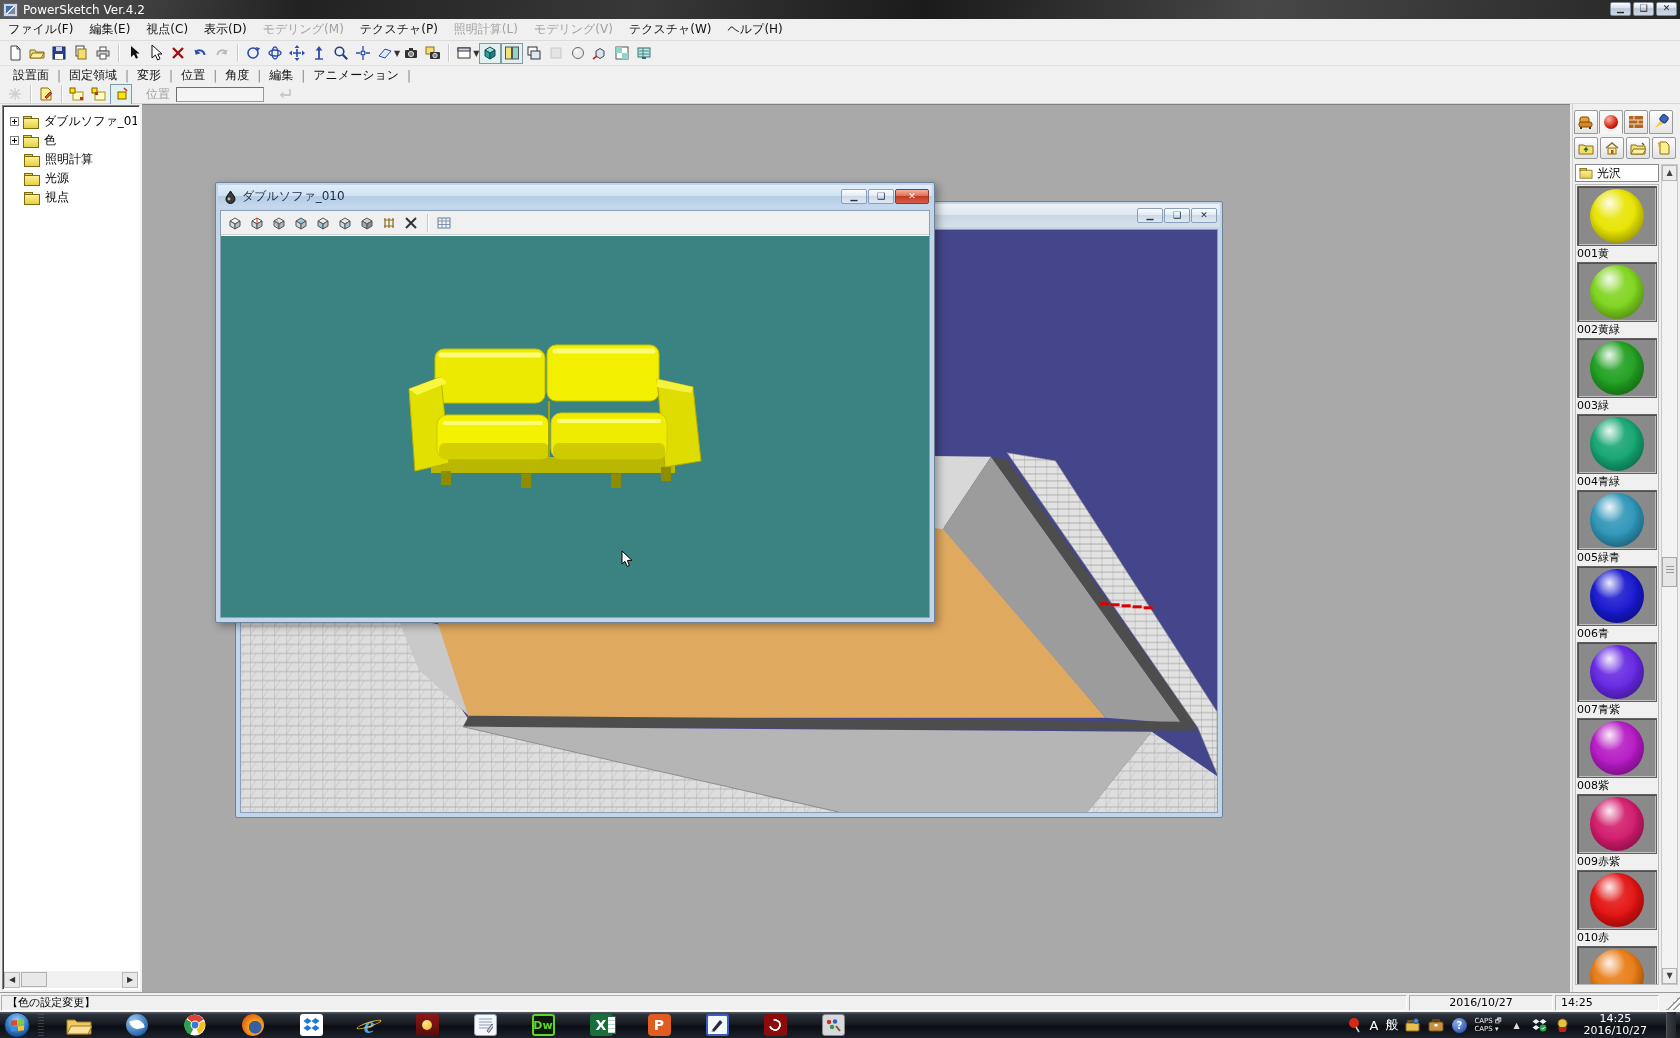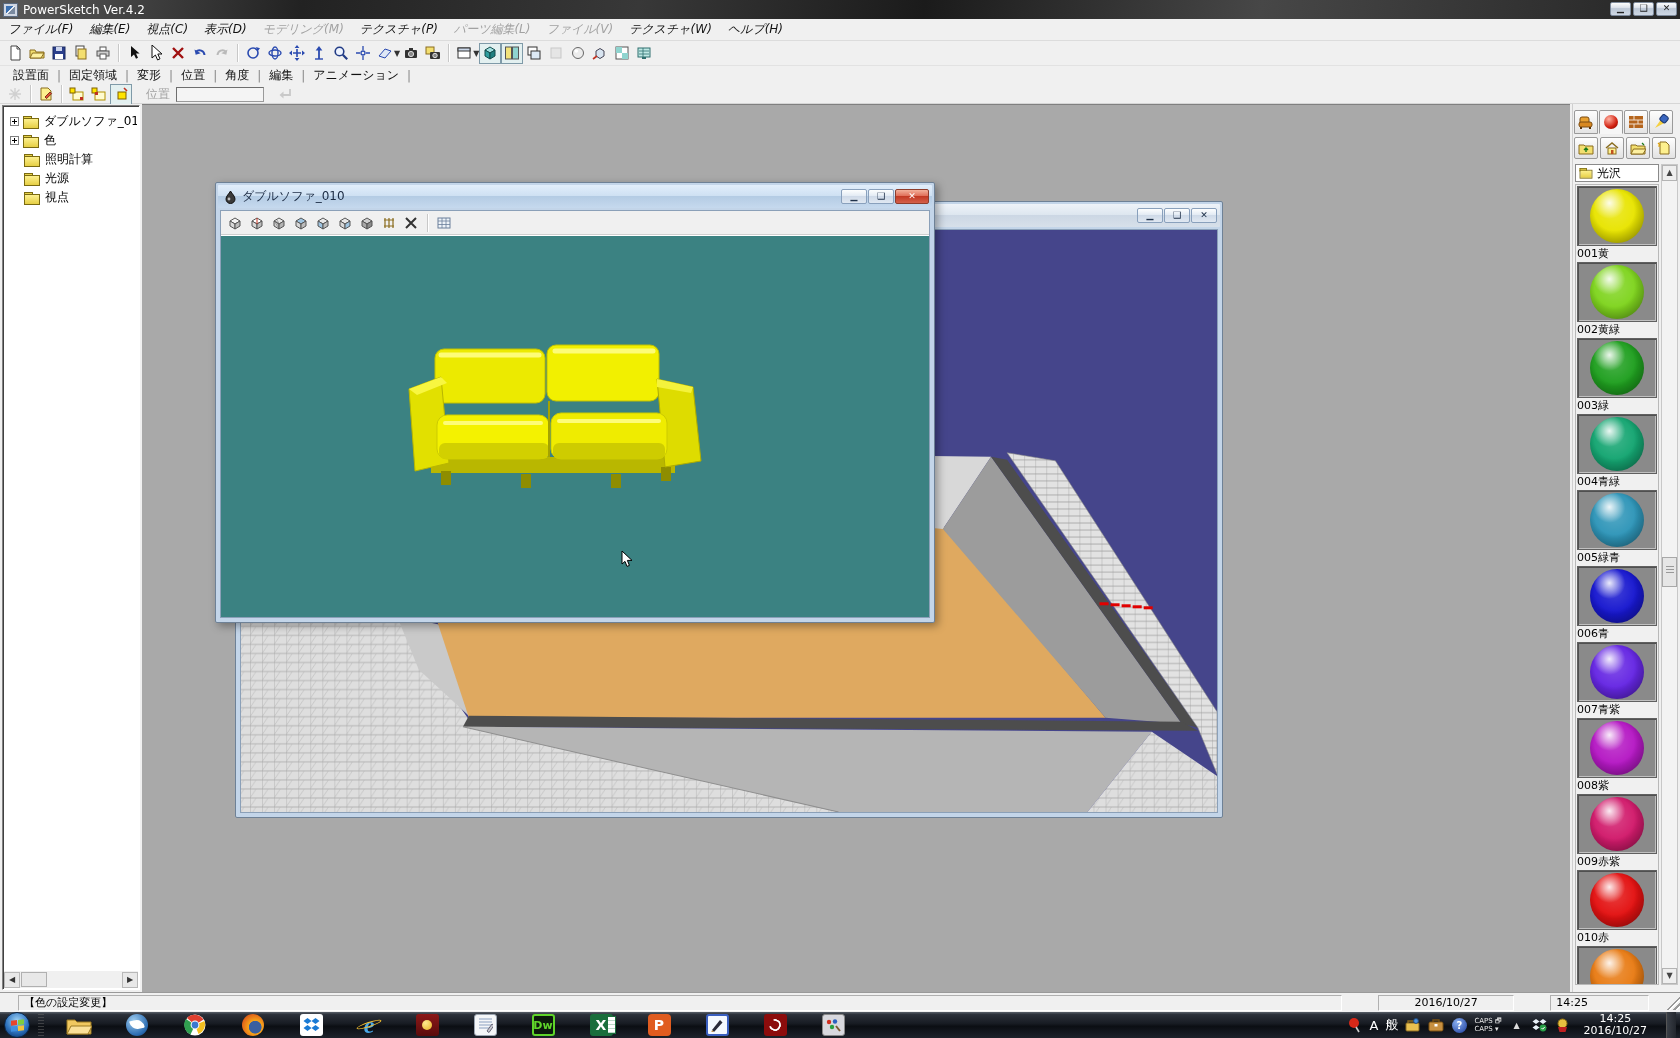--- a/index.html
+++ b/index.html
@@ -11,21 +11,21 @@
     background:linear-gradient(100deg,#5a5a5a 0%,#222 18%,#383838 38%,#1b1b1b 55%,#474747 75%,#262626 100%);
     color:#fff;display:flex;align-items:center;padding-left:3px;}
   .titlebar .appico{width:15px;height:14px;background:#cfd6e2;border:1px solid #5a6a80;margin-right:5px;position:relative;}
   .titlebar .appico:before{content:"";position:absolute;left:2px;top:2px;right:2px;bottom:2px;background:linear-gradient(135deg,#3a6fb0 0 45%,#e8edf4 45% 55%,#7a8aa0 55%);}
   .winbtns{position:absolute;right:3px;top:2px;display:flex;gap:2px;}
   .wbtn{width:21px;height:14px;background:linear-gradient(#fdfdfd,#d6dde8 45%,#bcc7d6 46%,#cfd8e4);border:1px solid #7d8a9c;border-radius:2px;
     font-size:9px;line-height:11px;text-align:center;color:#222;}
 
   
   .menubar{position:absolute;left:0;top:19px;width:1680px;height:22px;background:#f0f0f0;border-bottom:1px solid #dcdcdc;display:flex;align-items:center;}
-  .mi{padding:3px 8px;color:#111;font-style:italic;}
+  .mi{padding:3px 8px;color:#111;}
   .mi.disabled{color:#a2a2a2;}
 
   
   .tb1{position:absolute;left:0;top:41px;width:1680px;height:25px;background:#f0f0f0;display:flex;align-items:center;padding-left:4px;border-bottom:1px solid #e2e2e2;}
   .tb2{position:absolute;left:0;top:66px;width:1680px;height:19px;background:#f0f0f0;display:flex;align-items:center;padding-left:6px;}
   .tb3{position:absolute;left:0;top:85px;width:1680px;height:19px;background:#f0f0f0;display:flex;align-items:center;padding-left:4px;border-bottom:1px solid #d6d6d6;}
   .ti{width:22px;height:21px;display:flex;align-items:center;justify-content:center;border:1px solid transparent;}
   .ti.active{background:#e3f0f0;border:1px solid #7f9aa8;}
   .ti.disabled svg{opacity:.45;filter:grayscale(1);}
   .tsep{width:1px;height:18px;background:#c8c8c8;margin:0 4px;box-shadow:1px 0 0 #fff;}
@@ -96,21 +96,21 @@
       radial-gradient(circle at 45% 40%, rgba(0,0,0,0) 45%, rgba(0,0,0,.55) 100%),
       var(--c,#888);}
   .pal-label{height:14px;line-height:14px;font-size:11px;color:#000;background:#f0f0f0;padding-left:1px;white-space:nowrap;}
   .vscroll{position:absolute;left:88px;top:60px;width:17px;height:821px;background:#f3f3f3;border:1px solid #c8c8c8;}
   .varrow{position:absolute;left:0;width:15px;height:16px;background:#eee;border:1px solid #b4b4b4;font-size:8px;text-align:center;line-height:14px;color:#444;}
   .vthumb{position:absolute;left:0;top:392px;width:15px;height:30px;background:#e6e6e6;border:1px solid #a8a8a8;}
   .vthumb:before{content:"";position:absolute;left:3px;top:11px;width:8px;height:1px;background:#999;box-shadow:0 3px 0 #999,0 -3px 0 #999;}
 
   
   .statusbar{position:absolute;left:0;top:992px;width:1680px;height:20px;background:#f0f0f0;border-top:1px solid #9a9a9a;display:flex;align-items:center;}
-  .scell{height:16px;border:1px solid #b0b0b0;border-bottom-color:#fff;border-right-color:#fff;margin:1px 18px;display:flex;align-items:center;padding:0 5px;color:#000;font-size:11px;}
+  .scell{height:16px;border:1px solid #b0b0b0;border-bottom-color:#fff;border-right-color:#fff;margin:1px 1px;display:flex;align-items:center;padding:0 5px;color:#000;font-size:11px;}
   .scell.msg{width:1406px;}
   .scell.date{width:144px;justify-content:center;}
   .scell.time{width:104px;}
   .grip{margin-left:auto;width:14px;height:14px;background:
     linear-gradient(135deg,transparent 0 50%, #9a9a9a 50% 58%, #fff 58% 66%, transparent 66% 74%, #9a9a9a 74% 82%, #fff 82% 90%, transparent 90%);}
 
   
   .taskbar{position:absolute;left:0;top:1012px;width:1680px;height:26px;
     background:linear-gradient(#596069 0%,#2c313a 10%,#171b22 45%,#0b0e13 55%,#1d222b 100%);display:flex;align-items:center;}
   .orb{width:26px;height:26px;border-radius:50%;margin-left:4px;position:relative;flex:none;
@@ -146,22 +146,22 @@
     </span>
   </div>
 
   <div class="menubar">
     <span class="mi">ファイル(F)</span>
     <span class="mi">編集(E)</span>
     <span class="mi">視点(C)</span>
     <span class="mi">表示(D)</span>
     <span class="mi disabled">モデリング(M)</span>
     <span class="mi">テクスチャ(P)</span>
-    <span class="mi disabled">パーツ編集(L)</span>
-    <span class="mi disabled">ファイル(V)</span>
+    <span class="mi disabled">照明計算(L)</span>
+    <span class="mi disabled">モデリング(V)</span>
     <span class="mi">テクスチャ(W)</span>
     <span class="mi">ヘルプ(H)</span>
   </div>
 
   <div class="tb1">
     <span class="ti">
         <svg width="16" height="16">
           <path d="M4 1h6l3 3v11H4z" fill="#fff" stroke="#444"></path>
           <path d="M10 1v3h3" fill="none" stroke="#444"></path>
         </svg>

